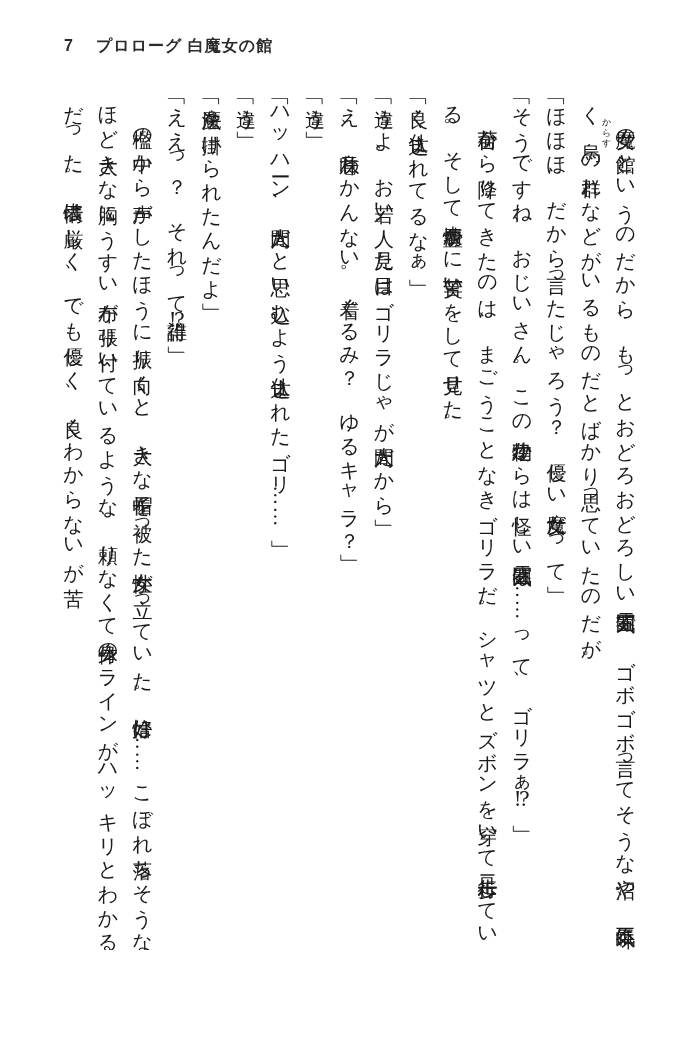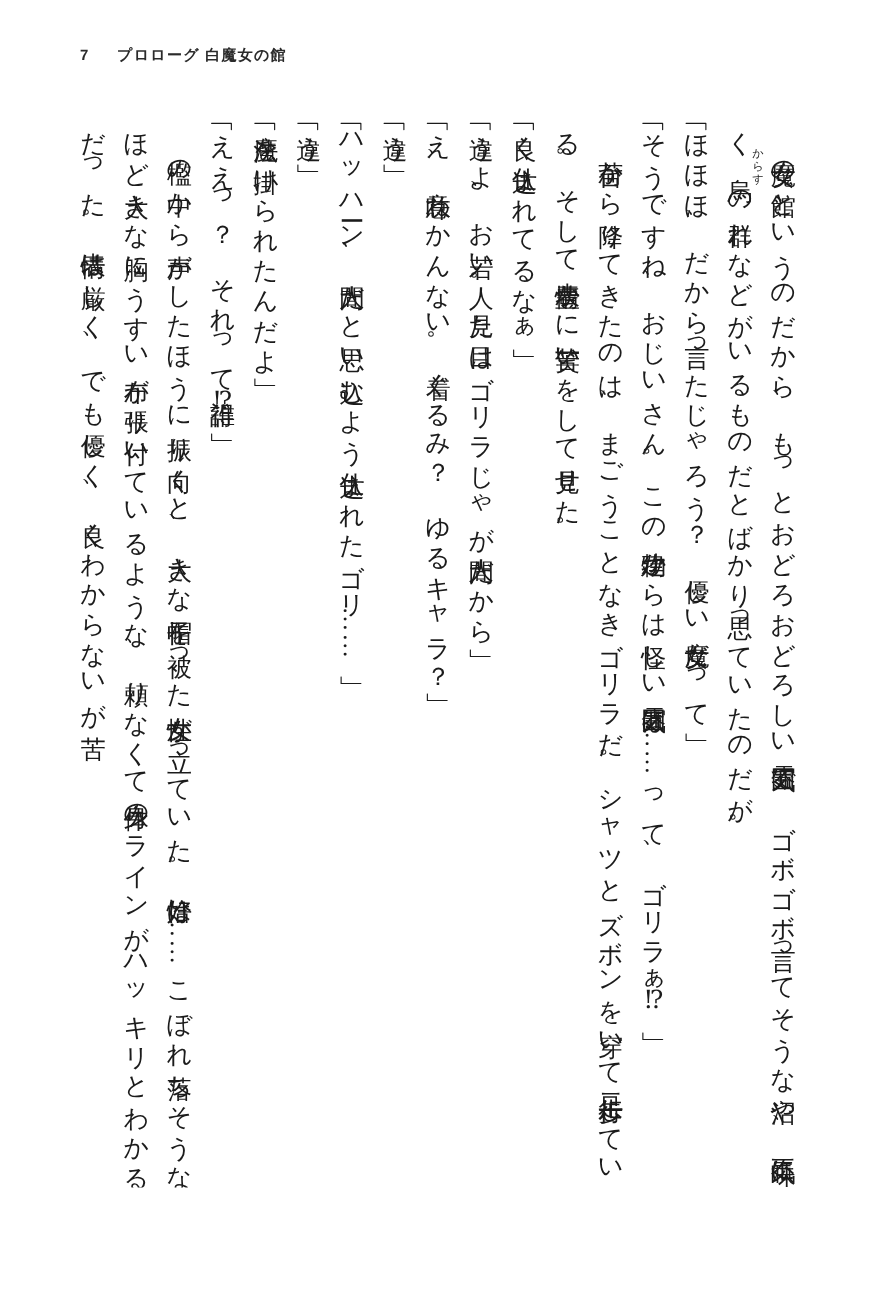--- a/index.html
+++ b/index.html
@@ -13,21 +13,21 @@
     height: 1050px;
     margin: 0 auto;
     background: #ffffff;
     overflow: hidden;
   }
   .running-head {
     position: absolute;
     top: 36px;
     left: 64px;
     font-family: "Liberation Sans", "DejaVu Sans", sans-serif;
-    font-size: 12px;
+    font-size: 16px;
     font-weight: 600;
     color: #2b2b2b;
     letter-spacing: 1px;
     white-space: nowrap;
   }
   .running-head .folio {
     display: inline-block;
     margin-right: 22px;
     font-weight: 700;
   }

